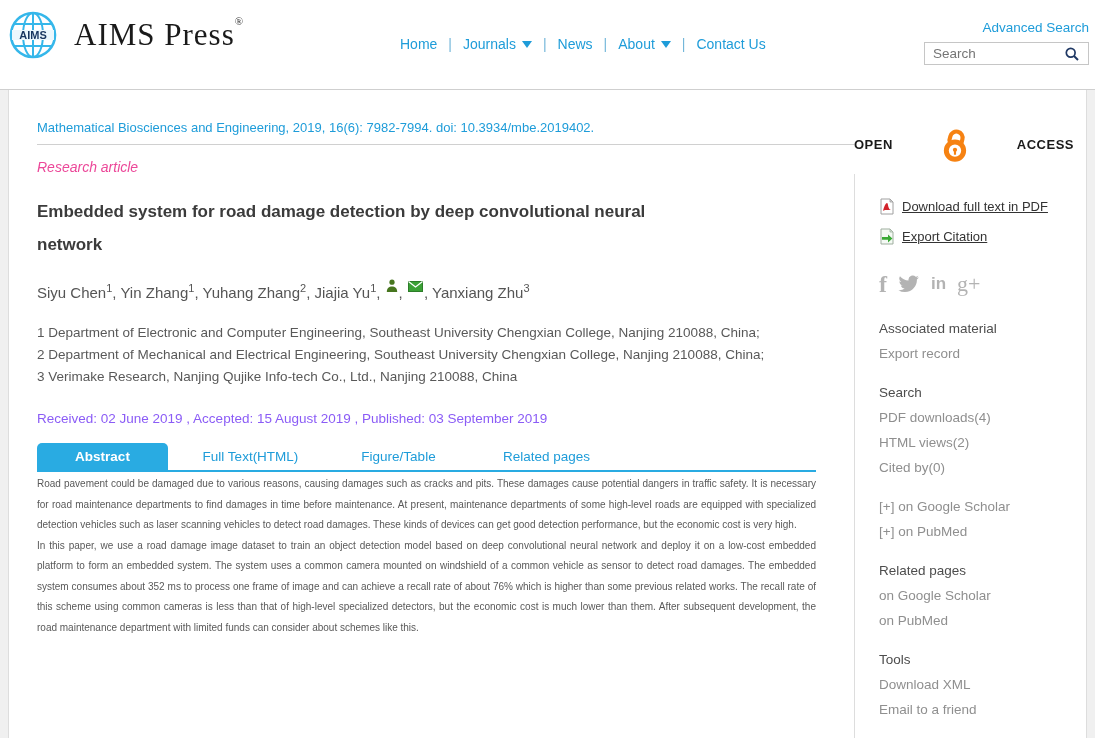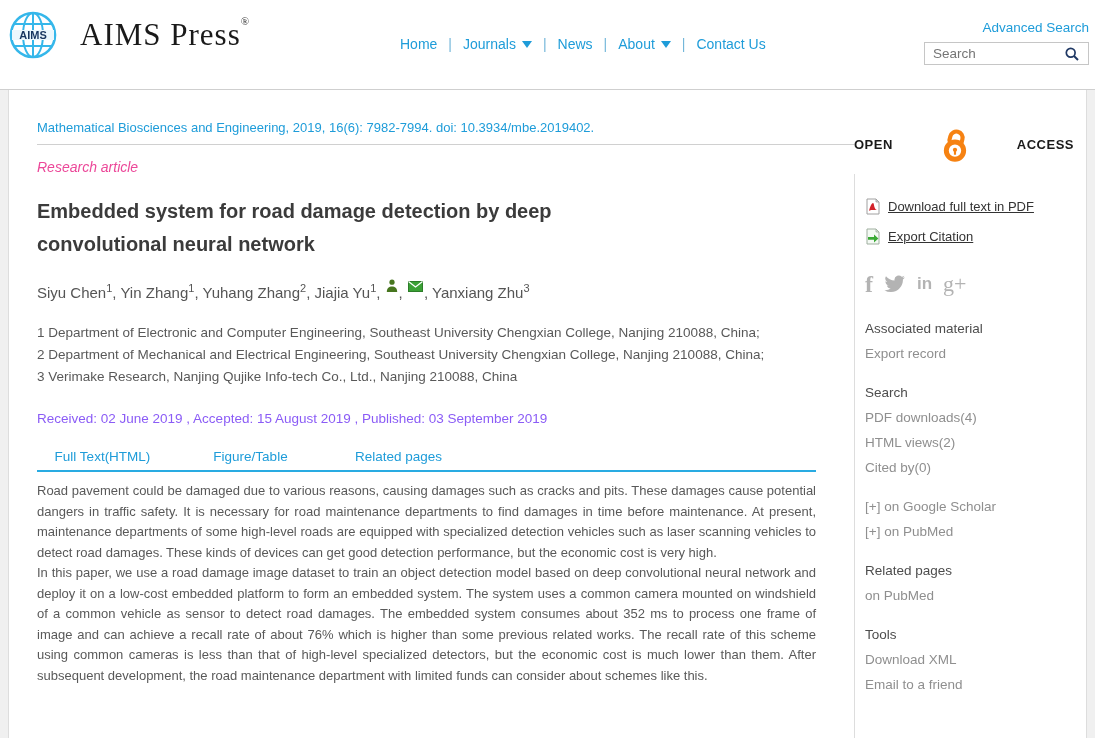--- a/index.html
+++ b/index.html
@@ -6,59 +6,59 @@
   html,body { margin:0; padding:0; }
   body {
     width:1095px; height:738px; overflow:hidden;
     font-family:"Liberation Sans", sans-serif;
     background:#ffffff; color:#595959;
   }
   
   .header { position:relative; height:89px; background:#fff; }
   .logo-wrap { position:absolute; left:8px; top:10px; display:flex; align-items:center; cursor:pointer; }
   .logo-globe { width:50px; height:50px; }
-  .logo-text { font-family:"Liberation Serif", serif; font-size:31px; color:#1a1a1a; margin-left:22px; letter-spacing:1px; }
+  .logo-text { font-family:"Liberation Serif", serif; font-size:31px; color:#1a1a1a; margin-left:16px; letter-spacing:1px; }
   .logo-reg { font-size:11px; vertical-align:top; position:relative; top:-2px; color:#333; }
   .main-nav { position:absolute; left:400px; top:36px; font-size:14px; color:#1e9cd9; display:flex; align-items:center; }
   .main-nav .nav-item { color:#1e9cd9; cursor:pointer; display:flex; align-items:center; }
   .main-nav .nav-sep { color:#74b7da; margin:0 11px; }
   .nav-caret { display:inline-block; width:0; height:0; border-left:5px solid transparent; border-right:5px solid transparent; border-top:7px solid #1e9cd9; margin-left:6px; }
   .header-right { position:absolute; right:6px; top:18px; width:165px; text-align:right; }
   .adv-search { font-size:13.5px; color:#1e9cd9; cursor:pointer; }
   .search-box { margin-top:6px; border:1px solid #c6c6c6; background:#fff; height:23px; display:flex; align-items:center; padding:0 8px 0 6px; }
   .search-box input { border:none; outline:none; flex:1; font-size:13.5px; font-family:"Liberation Sans",sans-serif; color:#444; width:120px; }
   .search-box input::placeholder { color:#757575; }
   .search-btn { cursor:pointer; display:flex; align-items:center; }
   
   .page-bg { background:#f0f0f0; border-top:1px solid #cfcfcf; padding:0 8px; height:649px; }
   .content-box { background:#fff; border-left:1px solid #ddd; border-right:1px solid #ddd; height:100%; display:flex; }
   
   .main-col { flex:1; padding:30px 38px 0 28px; min-width:0; }
   .journal-line { font-size:13px; color:#1e9cd9; cursor:pointer; }
   .main-hr { border:none; border-top:1px solid #d0d0d0; margin:9px -105px 0 0; position:relative; z-index:0; }
   .research-article { font-size:14px; font-style:italic; color:#ec4899; margin-top:14px; }
-  .article-title { font-size:20px; font-weight:bold; color:#3b3b3b; line-height:33px; margin-top:20px; width:640px; }
+  .article-title { font-size:17px; font-weight:bold; color:#3b3b3b; line-height:33px; margin-top:20px; width:640px; }
   .authors { font-size:15px; color:#555; margin-top:17px; }
   .authors sup { font-size:11px; }
   .author-inline-icon { display:inline-block; vertical-align:super; margin:0 1px; }
   .affiliations { font-size:13.5px; color:#595959; margin-top:21px; line-height:22px; }
   .dates-line { font-size:13.5px; color:#8b5cf6; margin-top:23px; }
   
   .tabs { margin-top:17px; border-bottom:2px solid #29abe2; display:flex; }
   .tab { width:131px; height:27px; line-height:27px; text-align:center; font-size:13.5px; color:#1e9cd9; cursor:pointer; margin-right:17px; }
   .tab.active { background:#29abe2; color:#fff; font-weight:bold; border-radius:5px 5px 0 0; }
   
-  .abstract { margin-top:9px; font-size:13px; color:#595959; line-height:20.5px; text-align:justify; }
+  .abstract { margin-top:2px; font-size:10px; color:#595959; line-height:20.5px; text-align:justify; }
   .abstract p { margin:0; }
   
   .side-col { width:232px; display:flex; flex-direction:column; position:relative; z-index:1; background:#fff; }
   .oa-badge { height:84px; padding:24px 12px 0 0; display:flex; justify-content:flex-end; align-items:center; background:#fff;gap:44px; }
   .oa-word { font-size:13px; font-weight:bold; color:#1a1a1a; letter-spacing:0.5px; }
   .oa-lock { margin:0 3px; }
-  .side-links { border-left:1px solid #ddd; flex:1; padding:24px 0 0 10px; }
+  .side-links { border-left:1px solid #ddd; flex:1; padding:24px 0 0 24px; }
   .action-row { display:flex; align-items:center; margin-bottom:13px; cursor:pointer; }
   .action-row .action-label { font-size:13px; color:#333; text-decoration:underline; margin-left:7px; }
   .social-row { margin-top:26px; display:flex; align-items:center; color:#b3b3b3; }
   .social-icon { margin-right:11px; cursor:pointer; display:flex; align-items:flex-end; }
   .social-f { font-family:"Liberation Serif",serif; font-size:24px; font-weight:bold; color:#b3b3b3; line-height:20px; }
   .social-in { font-size:17px; font-weight:bold; color:#b3b3b3; }
   .social-g { font-size:22px; color:#b3b3b3; font-family:"Liberation Serif",serif; }
   .side-section { margin-top:24px; }
   .side-heading { font-size:13.5px; color:#4d4d4d; margin-bottom:10px; }
   .side-link { font-size:13.5px; color:#8f8f8f; margin-bottom:10px; cursor:pointer; }
@@ -122,20 +122,21 @@
               <path d="M0.5 0.5 L7.5 6 L14.5 0.5" fill="none" stroke="#ffffff" stroke-width="1.2"></path>
             </svg></span>, <span>Yanxiang Zhu<sup>3</sup></span></div>
     <div class="affiliations" id="affiliations">
           <div>1 Department of Electronic and Computer Engineering, Southeast University Chengxian College, Nanjing 210088, China;</div>
           <div>2 Department of Mechanical and Electrical Engineering, Southeast University Chengxian College, Nanjing 210088, China;</div>
           <div>3 Verimake Research, Nanjing Qujike Info-tech Co., Ltd., Nanjing 210088, China</div>
         </div>
     <div class="dates-line">Received: 02 June 2019 , Accepted: 15 August 2019 , Published: 03 September 2019</div>
 
     <div class="tabs" id="tabs">
+          <div class="tab active">Abstract</div>
           <div class="tab">Full Text(HTML)</div>
           <div class="tab">Figure/Table</div>
           <div class="tab">Related pages</div>
         </div>
 
     <div class="abstract">
       <p>Road pavement could be damaged due to various reasons, causing damages such as cracks and pits. These damages cause potential dangers in traffic safety. It is necessary for road maintenance departments to find damages in time before maintenance. At present, maintenance departments of some high-level roads are equipped with specialized detection vehicles such as laser scanning vehicles to detect road damages. These kinds of devices can get good detection performance, but the economic cost is very high.</p>
       <p>In this paper, we use a road damage image dataset to train an object detection model based on deep convolutional neural network and deploy it on a low-cost embedded platform to form an embedded system. The system uses a common camera mounted on windshield of a common vehicle as sensor to detect road damages. The embedded system consumes about 352 ms to process one frame of image and can achieve a recall rate of about 76% which is higher than some previous related works. The recall rate of this scheme using common cameras is less than that of high-level specialized detectors, but the economic cost is much lower than them. After subsequent development, the road maintenance department with limited funds can consider about schemes like this.</p>
     </div>
 
@@ -198,20 +199,21 @@
               <div class="side-link">PDF downloads(4)</div>
               <div class="side-link">HTML views(2)</div>
               <div class="side-link">Cited by(0)</div>
             </div>
             <div class="side-section">
               <div class="side-link">[+] on Google Scholar</div>
               <div class="side-link">[+] on PubMed</div>
             </div>
             <div class="side-section">
               <div class="side-heading">Related pages</div>
+              <div class="side-link">on Google Scholar</div>
               <div class="side-link">on PubMed</div>
             </div>
             <div class="side-section">
               <div class="side-heading">Tools</div>
               <div class="side-link">Download XML</div>
               <div class="side-link">Email to a friend</div>
             </div>
           </div>
     </div>
   </div>

